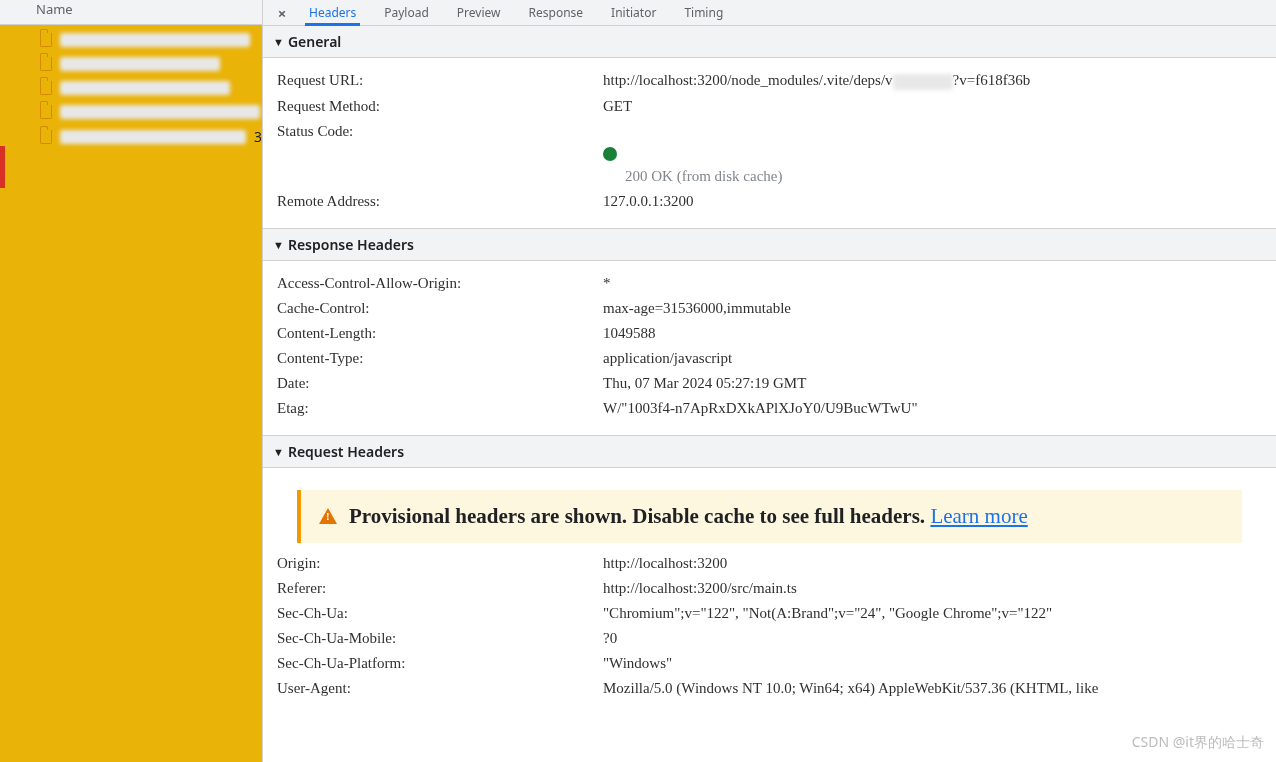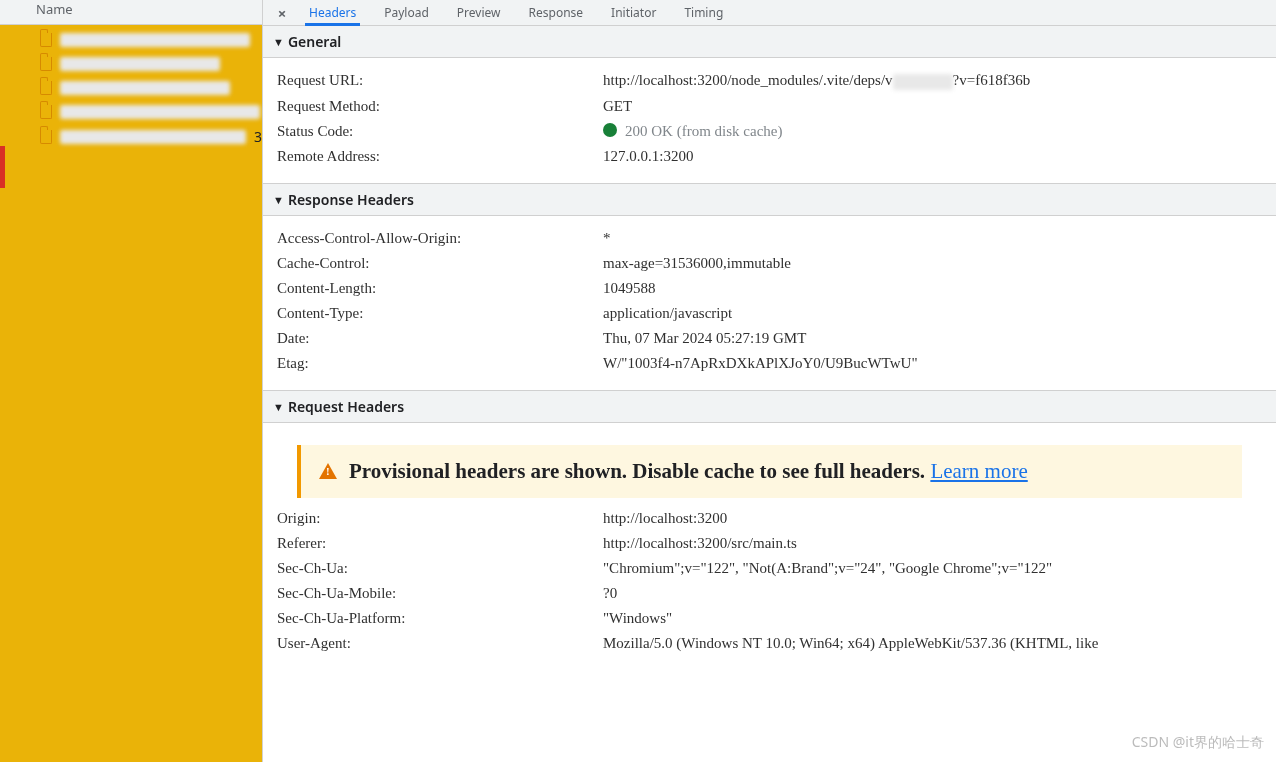--- a/index.html
+++ b/index.html
@@ -133,30 +133,30 @@
     .section-header:first-of-type{ border-top:none;}
     .disclosure { font-size: 11px; }
     .section-body { padding: 10px 10px 14px 10px; font-family: Liberation Serif, serif; }
     .kv-row {
       display: flex;
       padding: 4px 0;
       font-size: 15px;
       color: #303030;
     }
     .kv-key { width: 330px; flex-shrink:0; padding-left:4px; }
-    .kv-val { flex:1; word-break:break-all; display:flex; gap:8px; }
+    .kv-val { flex:1; word-break:break-all; display:flex; align-items:center; gap:8px; }
     .status-dot {
       width: 14px;
       height: 14px;
       border-radius: 50%;
       background: #188038;
       display:inline-block;
       flex-shrink:0;
     }
-    .status-text { color: #80868b; }
+    .status-text { color: #80868b; margin-top: 45px; }
     .url-blur {
       display:inline-block;
       width:60px;
       height:16px;
       background:#e8e8e8;
       filter:blur(2px);
       vertical-align:middle;
       border-radius:2px;
     }
     .provisional-banner {

